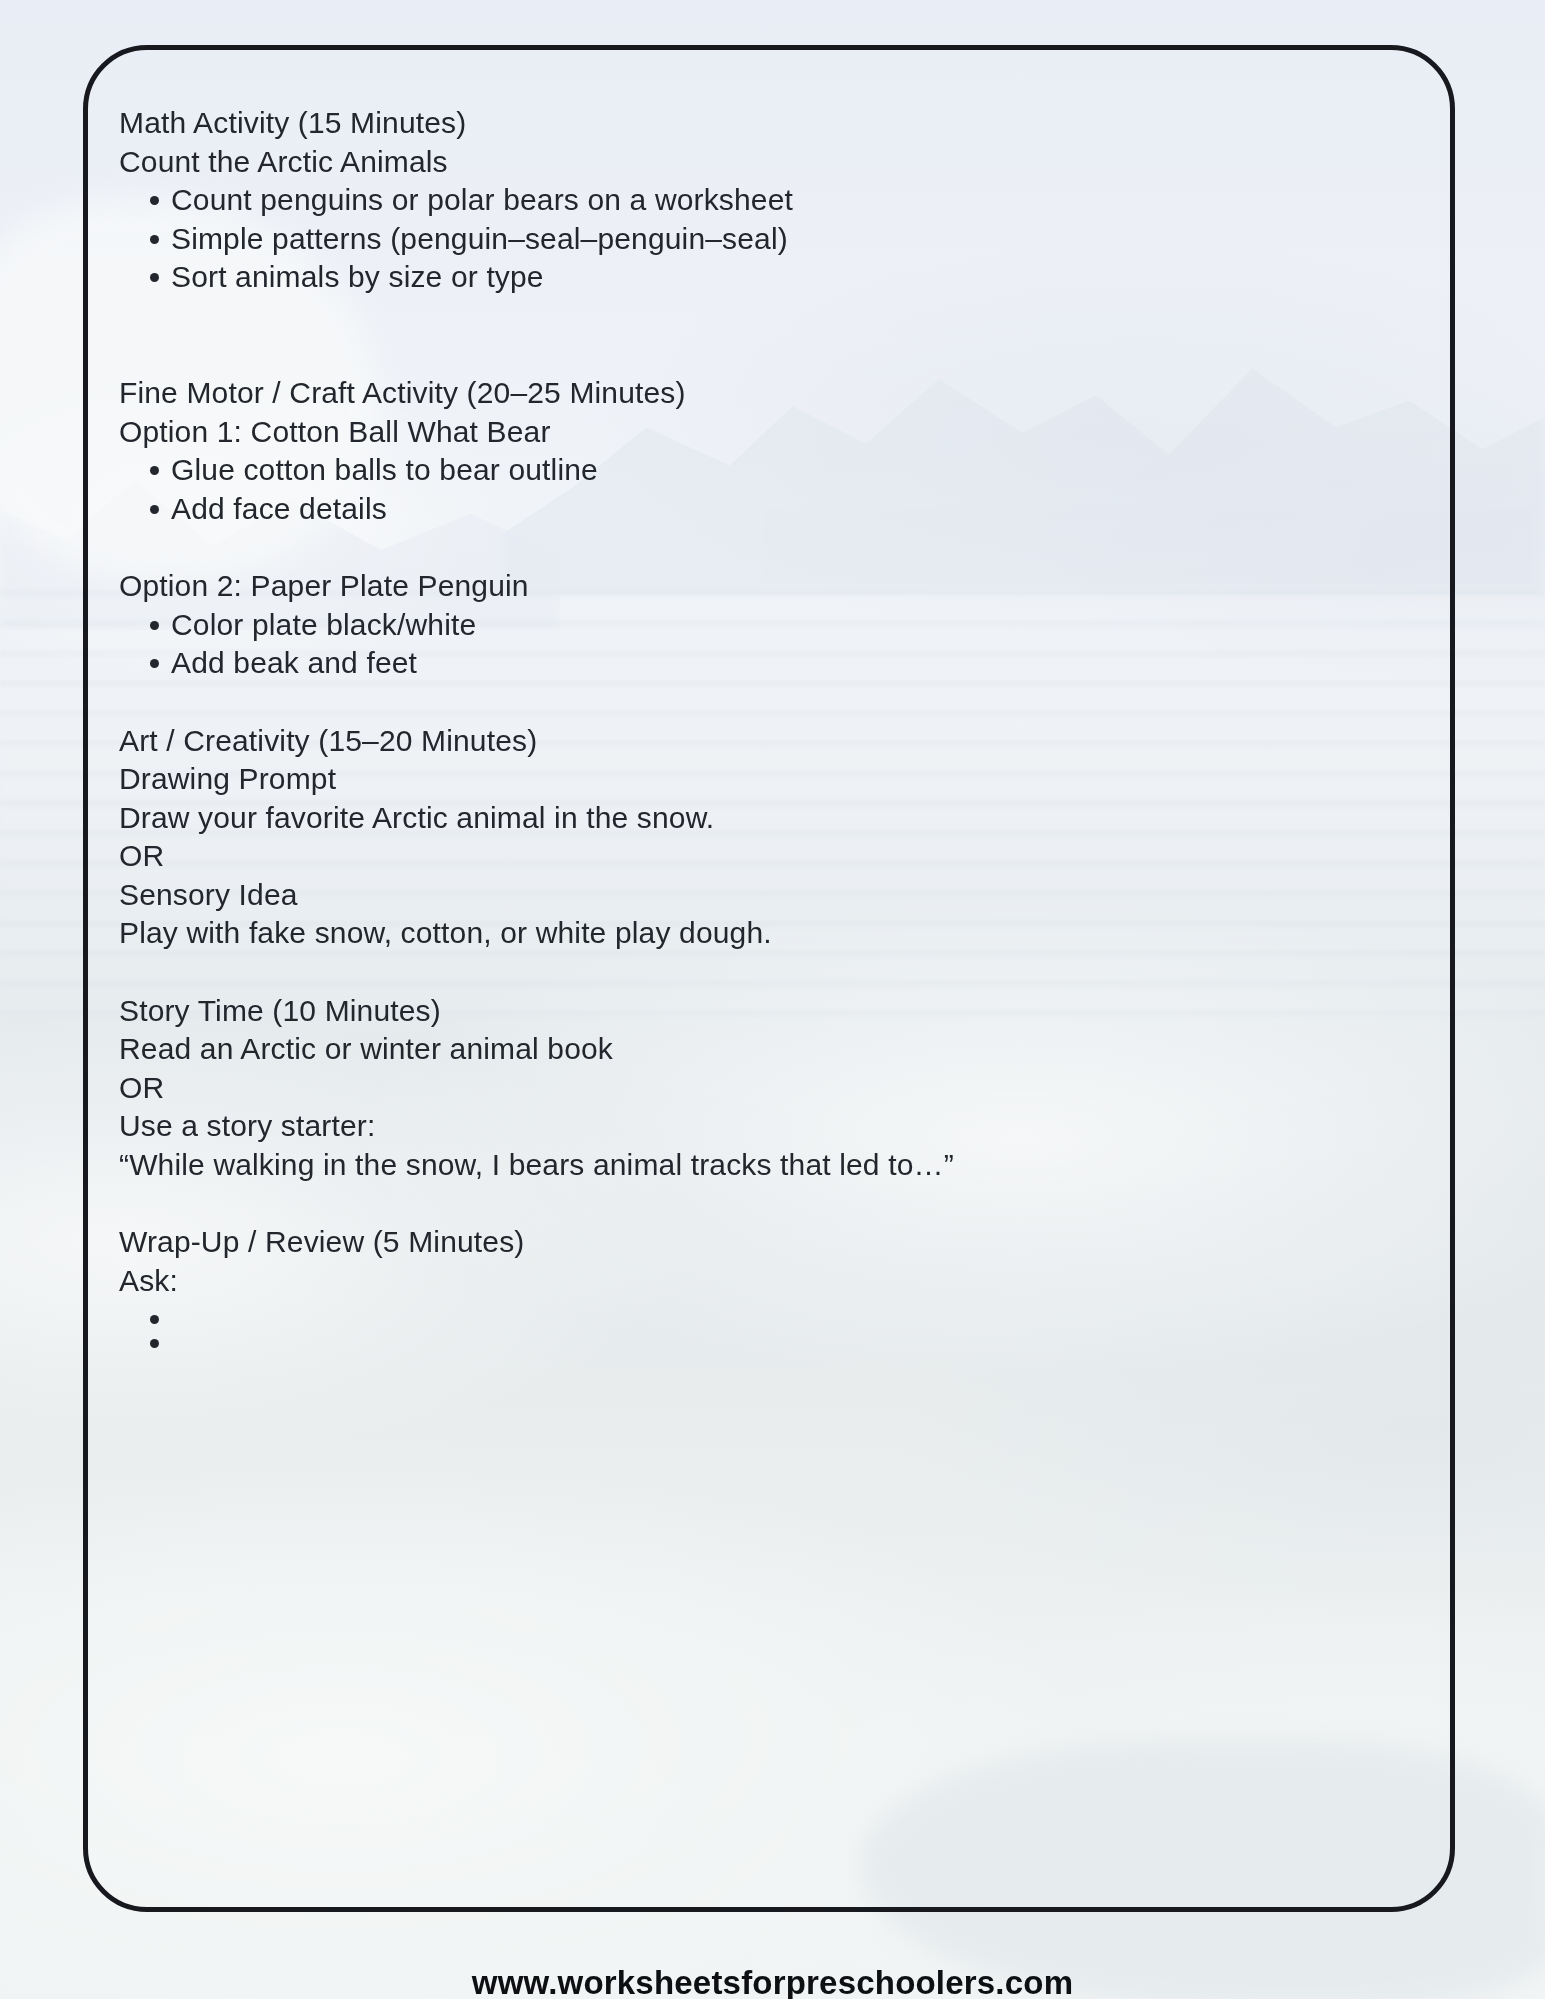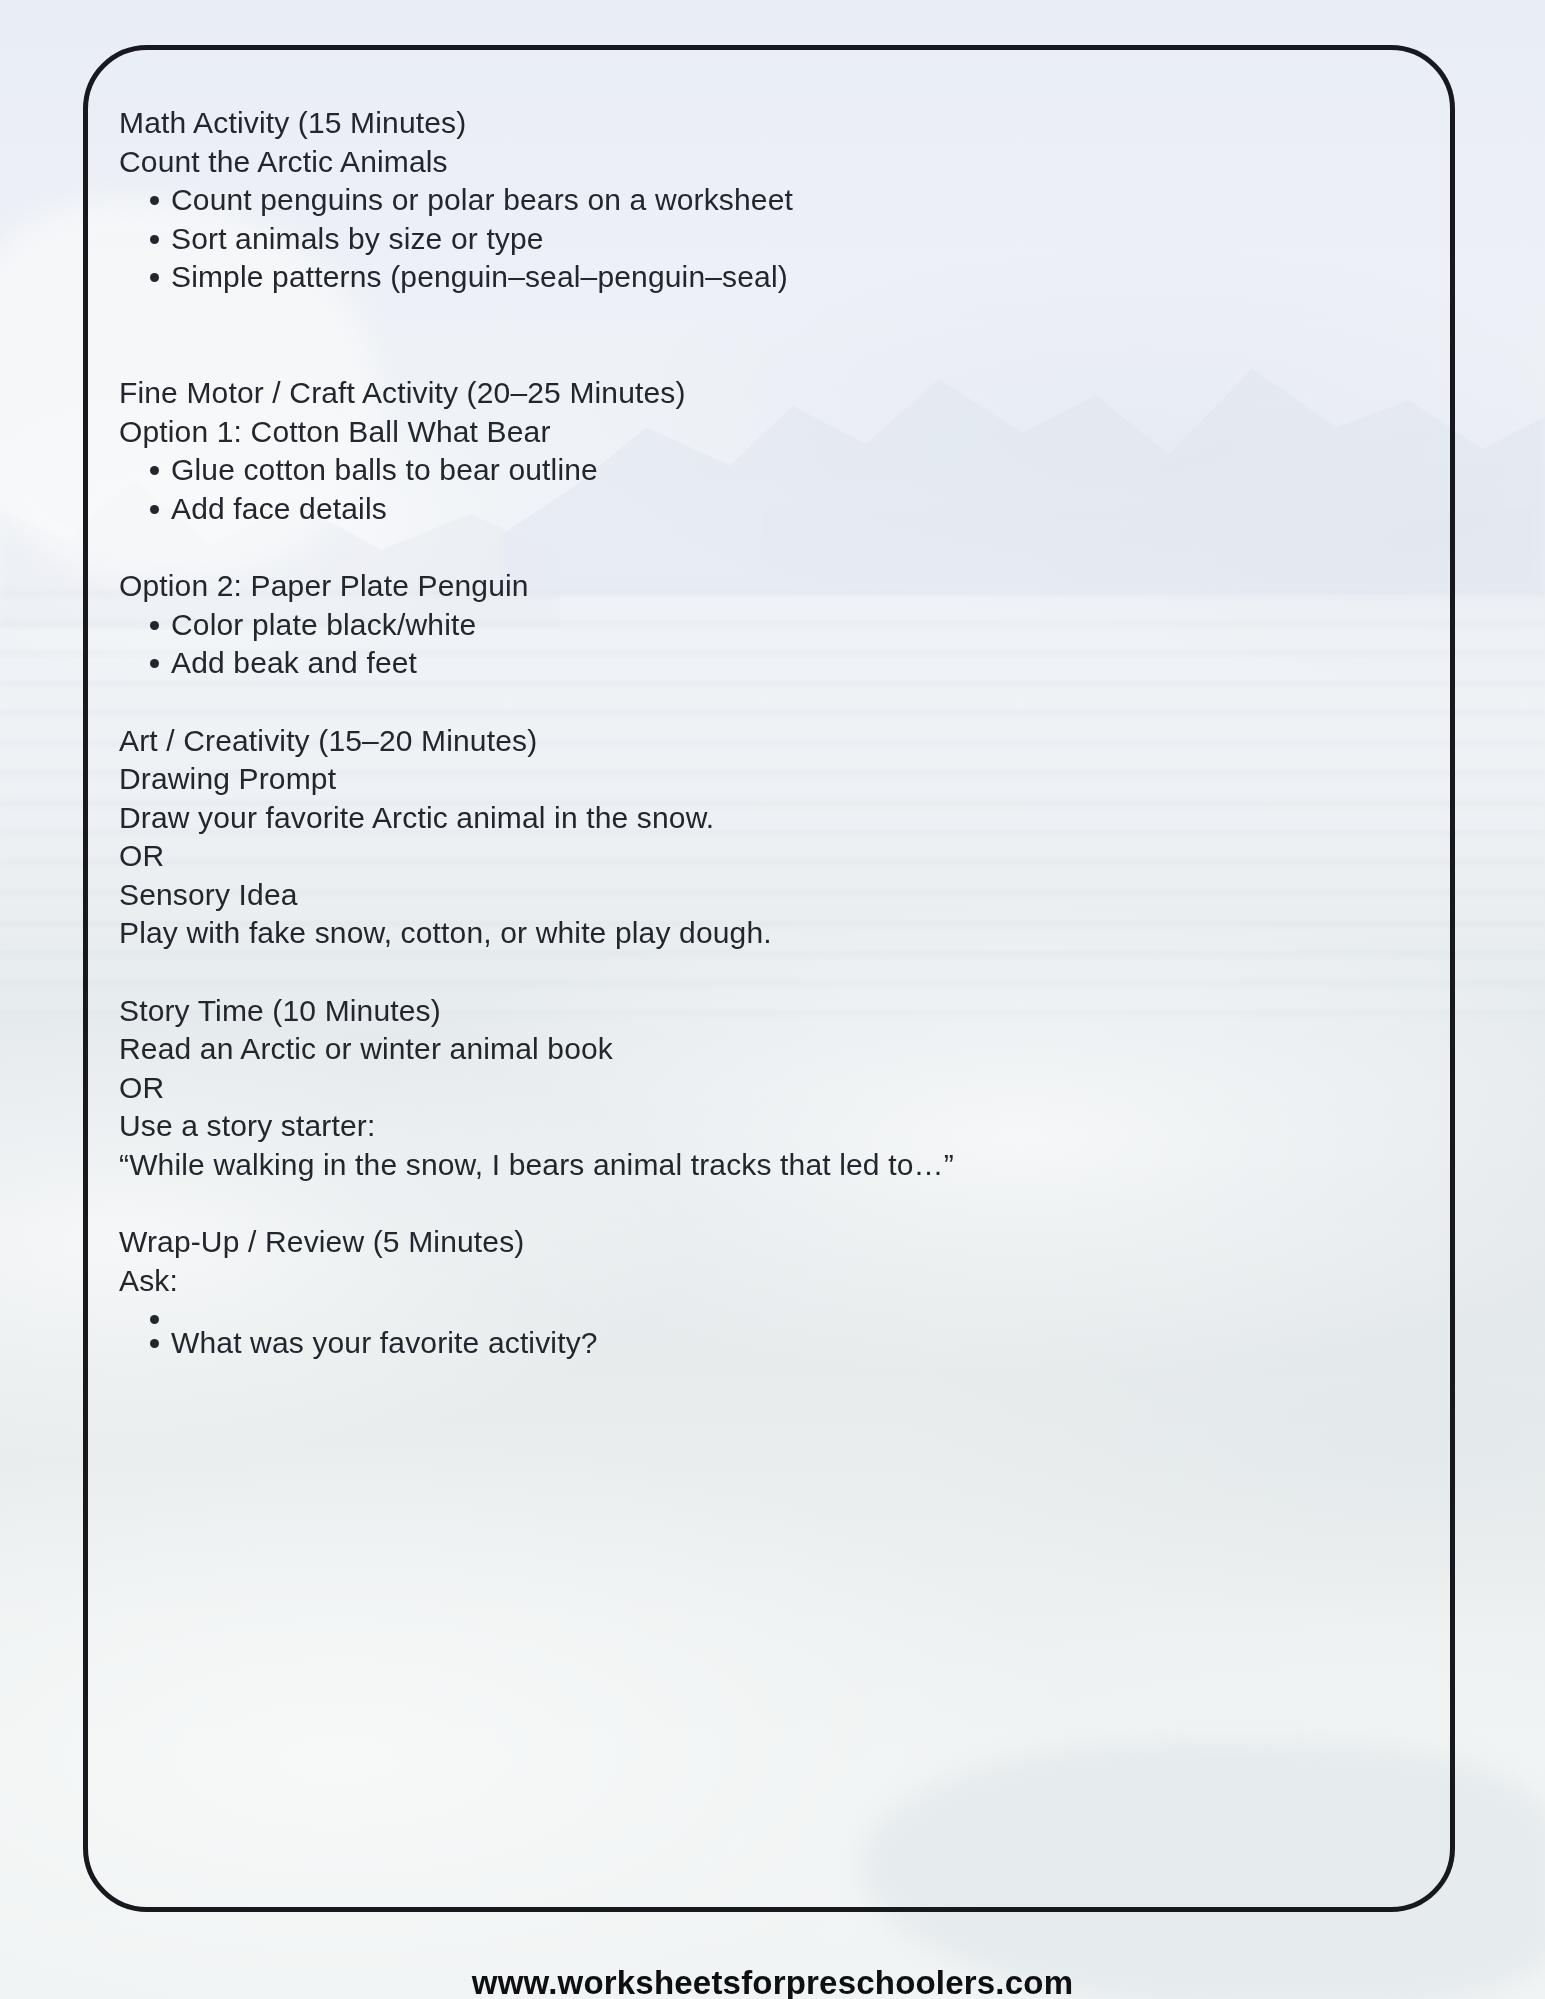--- a/index.html
+++ b/index.html
@@ -87,25 +87,25 @@
 <div class="content">
 
   <p class="line">Math Activity (15 Minutes)</p>
   <p class="line">Count the Arctic Animals</p>
   <div class="bullet">
     <span class="dot"></span>
     <span class="txt">Count penguins or polar bears on a worksheet</span>
   </div>
   <div class="bullet">
     <span class="dot"></span>
-    <span class="txt">Sort animals by size or type</span>
+    <span class="txt">Simple patterns (penguin–seal–penguin–seal)</span>
   </div>
   <div class="bullet">
     <span class="dot"></span>
-    <span class="txt">Simple patterns (penguin–seal–penguin–seal)</span>
+    <span class="txt">Sort animals by size or type</span>
   </div>
   <div class="gap2"></div>
 
   <p class="line">Fine Motor / Craft Activity (20–25 Minutes)</p>
   <p class="line">Option 1: Cotton Ball What Bear</p>
   <div class="bullet">
     <span class="dot"></span>
     <span class="txt">Glue cotton balls to bear outline</span>
   </div>
   <div class="bullet">
@@ -139,18 +139,17 @@
   <p class="line">“While walking in the snow, I bears animal tracks that led to…”</p>
   <div class="gap"></div>
 
   <p class="line">Wrap-Up / Review (5 Minutes)</p>
   <p class="line">Ask:</p>
   <div class="bullet">
     <span class="dot"></span>
   </div>
   <div class="bullet">
     <span class="dot"></span>
-    <span class="txt">What was your favorite activity?</span>
   </div>
 
 </div>
 
 <div class="footer">www.worksheetsforpreschoolers.com</div>
 
 </body></html>

